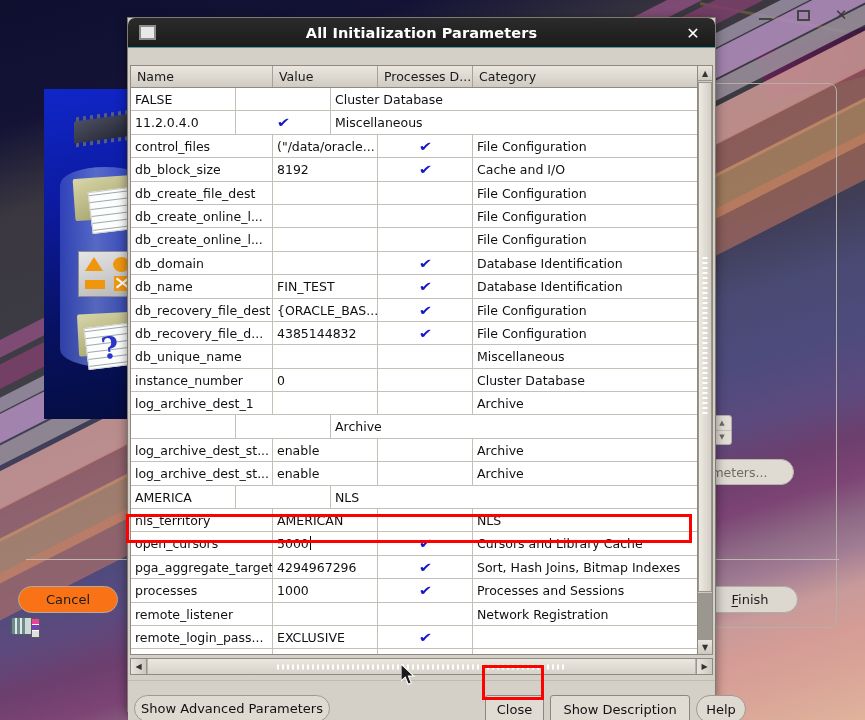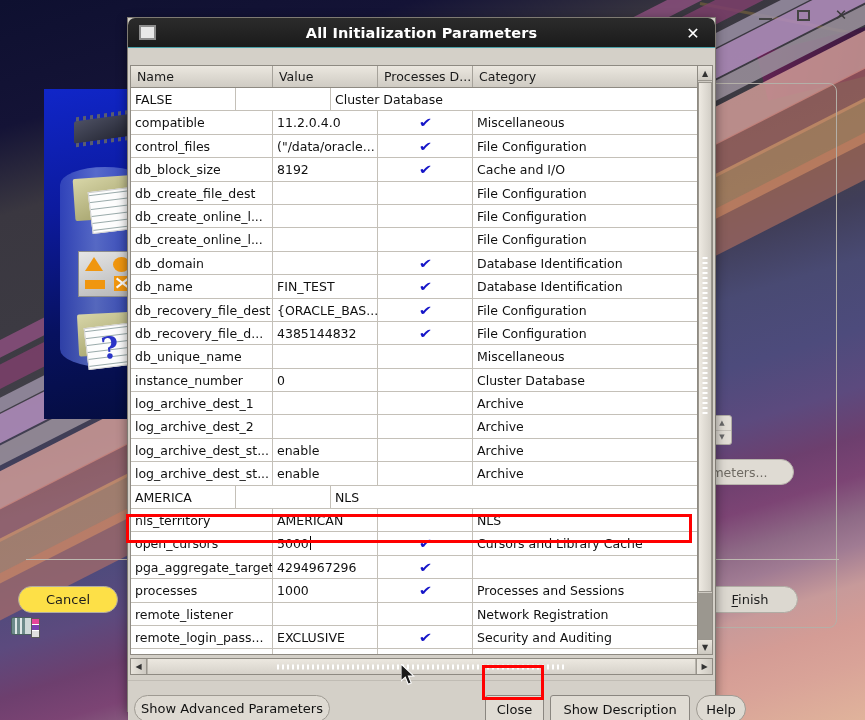--- a/index.html
+++ b/index.html
@@ -217,21 +217,21 @@
     border:1px solid #b8b4ac; border-radius:13px; background:#dfdbd3;
     color:#6f6b63; font-size:12.5px;
     display:flex; align-items:center; justify-content:center;
     overflow:hidden;
   }
   #dbca-sep {
     position:absolute; left: 26px; right: 26px; top: 528px; height:1px; background:#bdb9b1;
   }
   #cancel-btn {
     position:absolute; left: 18px; top: 555px; width: 100px; height: 27px;
-    border:1px solid #b0aca4; border-radius:14px; background:#fde047;
+    border:1px solid #b0aca4; border-radius:14px; background:#f97316;
     display:flex;align-items:center;justify-content:center;
     font-size:13px; color:#1c1c1c;
   }
   #finish-btn {
     position:absolute; left: 702px; top: 555px; width: 96px; height: 27px;
     border:1px solid #b0aca4; border-radius:14px; background:#dcd8d0;
     display:flex;align-items:center;justify-content:center;
     font-size:13px; color:#1c1c1c;
   }
   #finish-btn u { text-underline-offset: 2px; }
@@ -543,21 +543,20 @@
         <div class="th col-ovr">Processes D...</div>
         <div class="th col-cat">Category</div>
       </div>
       <div id="tbl-scroll">
           <div class="trow">
             <div class="td col-value">FALSE</div>
             <div class="td ovr col-ovr"></div>
             <div class="td col-cat">Cluster Database</div>
           </div>
           <div class="trow">
-            <div class="td col-name">compatible</div>
             <div class="td col-value">11.2.0.4.0</div>
             <div class="td ovr col-ovr"><span class="check">✔</span></div>
             <div class="td col-cat">Miscellaneous</div>
           </div>
           <div class="trow">
             <div class="td col-name">control_files</div>
             <div class="td col-value">("/data/oracle...</div>
             <div class="td ovr col-ovr"><span class="check">✔</span></div>
             <div class="td col-cat">File Configuration</div>
           </div>
@@ -621,21 +620,20 @@
             <div class="td ovr col-ovr"></div>
             <div class="td col-cat">Cluster Database</div>
           </div>
           <div class="trow">
             <div class="td col-name">log_archive_dest_1</div>
             <div class="td col-value"></div>
             <div class="td ovr col-ovr"></div>
             <div class="td col-cat">Archive</div>
           </div>
           <div class="trow">
-            <div class="td col-name">log_archive_dest_2</div>
             <div class="td col-value"></div>
             <div class="td ovr col-ovr"></div>
             <div class="td col-cat">Archive</div>
           </div>
           <div class="trow">
             <div class="td col-name">log_archive_dest_st...</div>
             <div class="td col-value">enable</div>
             <div class="td ovr col-ovr"></div>
             <div class="td col-cat">Archive</div>
           </div>
@@ -659,38 +657,38 @@
           <div class="trow">
             <div class="td col-name">open_cursors</div>
             <div class="td col-value">5000<span class="caret"></span></div>
             <div class="td ovr col-ovr"><span class="check">✔</span></div>
             <div class="td col-cat">Cursors and Library Cache</div>
           </div>
           <div class="trow">
             <div class="td col-name">pga_aggregate_target</div>
             <div class="td col-value">4294967296</div>
             <div class="td ovr col-ovr"><span class="check">✔</span></div>
+            <div class="td col-cat">Sort, Hash Joins, Bitmap Indexes</div>
           </div>
           <div class="trow">
             <div class="td col-name">processes</div>
             <div class="td col-value">1000</div>
             <div class="td ovr col-ovr"><span class="check">✔</span></div>
             <div class="td col-cat">Processes and Sessions</div>
           </div>
           <div class="trow">
             <div class="td col-name">remote_listener</div>
             <div class="td col-value"></div>
             <div class="td ovr col-ovr"></div>
             <div class="td col-cat">Network Registration</div>
           </div>
           <div class="trow">
             <div class="td col-name">remote_login_pass...</div>
             <div class="td col-value">EXCLUSIVE</div>
             <div class="td ovr col-ovr"><span class="check">✔</span></div>
-            <div class="td col-cat">Security and Auditing</div>
           </div>
           <div class="trow">
             <div class="td col-name">sessions</div>
             <div class="td col-value">1105</div>
             <div class="td ovr col-ovr"><span class="check">✔</span></div>
             <div class="td col-cat">Processes and Sessions</div>
           </div>
         </div>
     </div>
 

